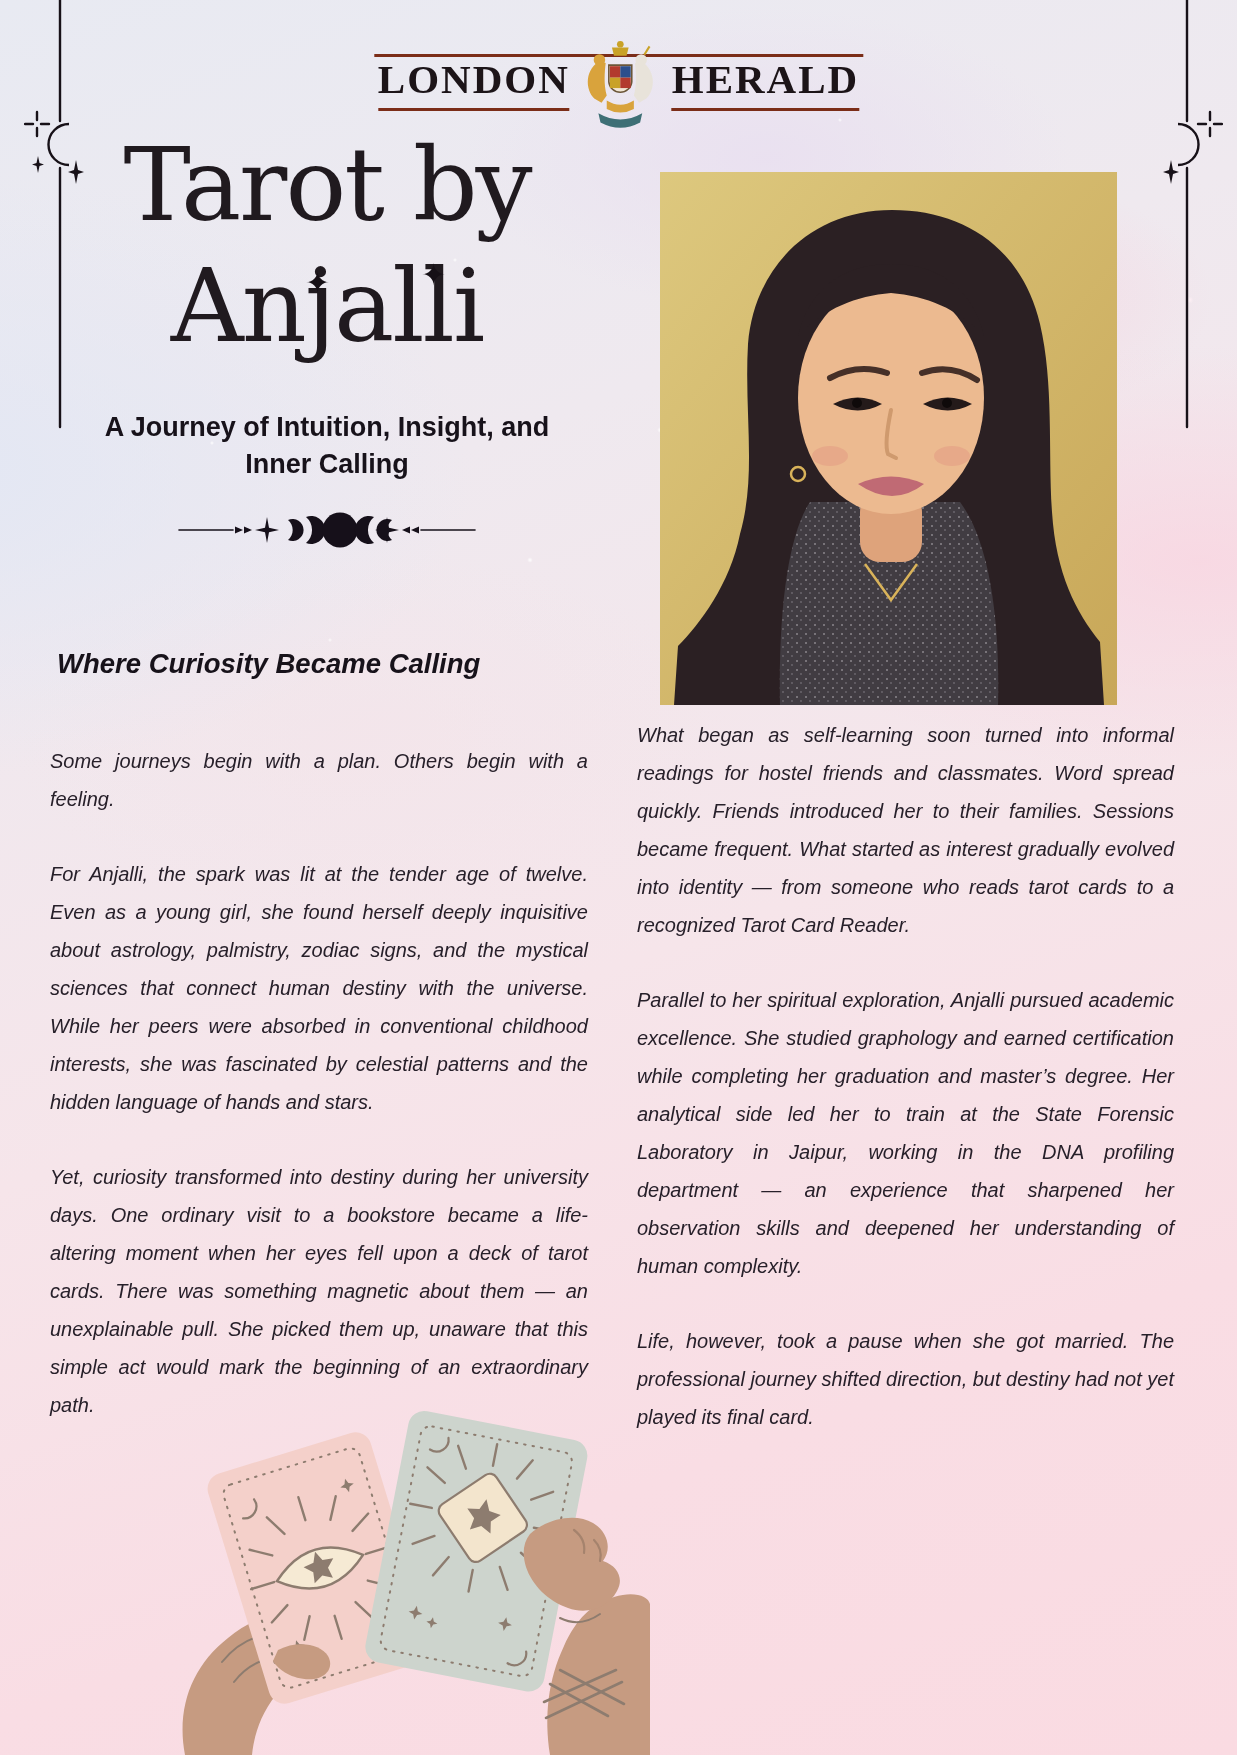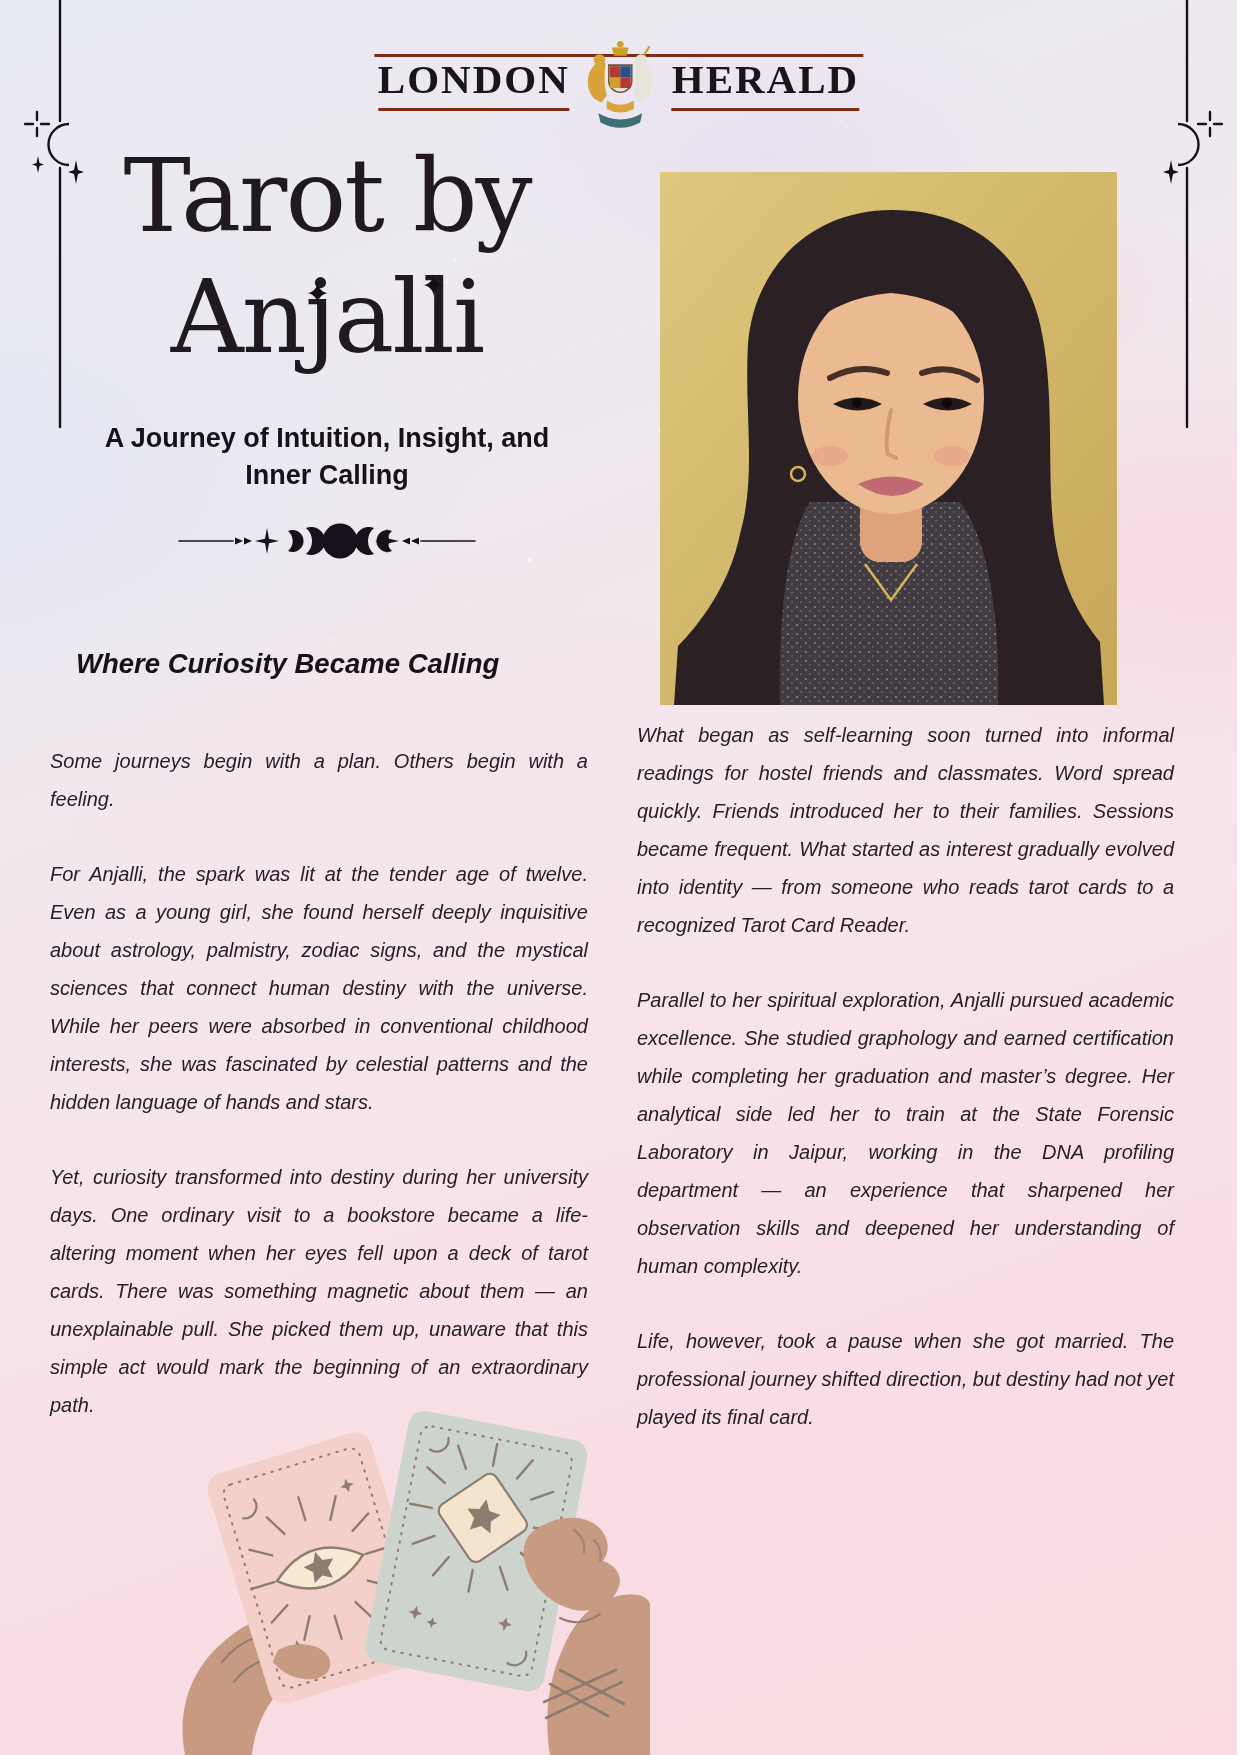--- a/index.html
+++ b/index.html
@@ -41,40 +41,40 @@
   }
   .crest{ position:relative; z-index:2; margin:-6px 2px -26px; }
 
   
   .corner{ position:absolute; top:0; width:72px; height:440px; z-index:4; }
   .corner.left{ left:24px; }
   .corner.right{ right:14px; transform:scaleX(-1); }
 
   
   .title-block{
-    position:absolute; left:57px; top:136px; width:540px; text-align:center; z-index:3;
+    position:absolute; left:57px; top:125px; width:540px; text-align:center; z-index:3;
   }
   .page-title{
     font-family:"DejaVu Serif", serif; font-weight:400; color:#201a1f;
     font-size:101px; line-height:1.2; letter-spacing:-2px; position:relative;
   }
   .title-sparkle{ position:absolute; font-size:30px; letter-spacing:0; color:#161016;
     font-family:"DejaVu Sans", sans-serif; }
   .title-sparkle.s1{ left:248px; top:140px; }
   .title-sparkle.s2{ left:364px; top:132px; }
   .subtitle{
     margin:42px auto 0; max-width:480px;
     font-weight:700; font-size:27px; line-height:1.35; color:#17121a;
   }
   .moon-divider{ margin-top:26px; }
 
   
   .section-heading{
     position:absolute; left:57px; top:648px; width:540px; z-index:3;
-    font-weight:700; font-style:italic; font-size:27.5px; color:#17121a;margin-left:19px;
+    font-weight:700; font-style:italic; font-size:27.5px; color:#17121a;
   }
   .col{ position:absolute; z-index:3; }
   .col-left{ left:50px; top:742px; width:538px; }
   .col-right{ left:637px; top:716px; width:537px; }
   .body-p{
     font-style:italic; font-size:20px; line-height:38px; text-align:justify;
     color:#27202a; margin-bottom:37px;
   }
   .body-p:last-child{ margin-bottom:0; }
 

